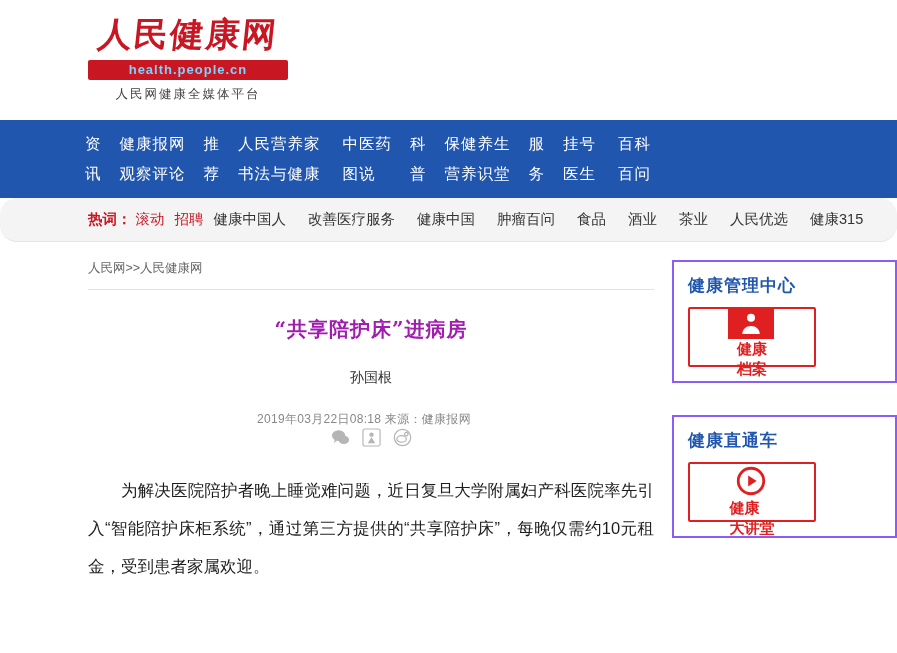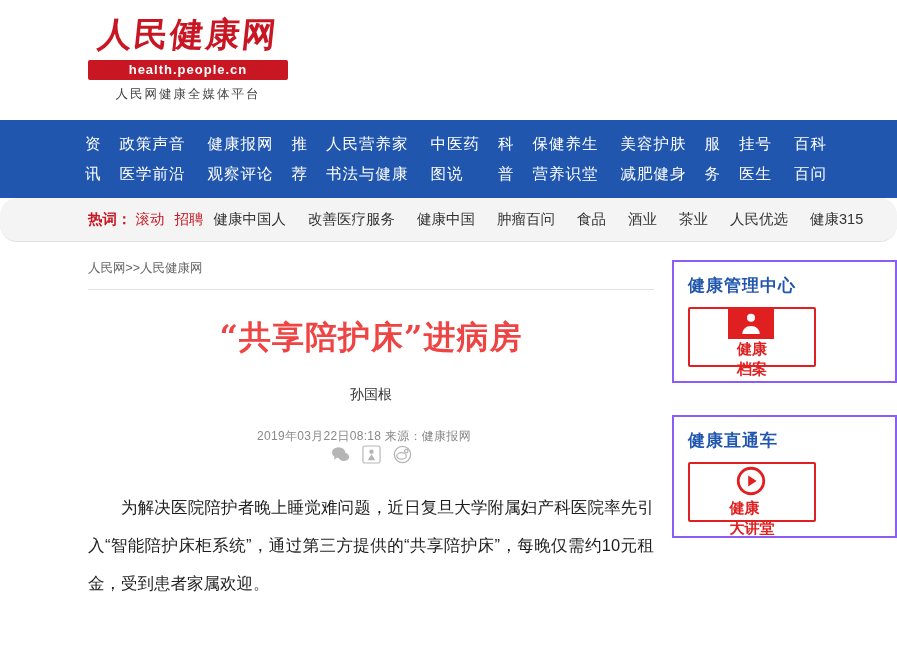--- a/index.html
+++ b/index.html
@@ -30,21 +30,21 @@
     font-size: 34px;
     color: #c81623;
     letter-spacing: 2px;
     line-height: 44px;
     white-space: nowrap;
     transform: skewX(-6deg);
   }
   .logo-url {
     margin-top: 4px;
     background: #c81623;
-    color: #ffffff;
+    color: #7dd3fc;
     font-size: 13px;
     font-weight: bold;
     letter-spacing: 1px;
     padding: 2px 0 3px;
     border-radius: 2px;
     font-family: "Liberation Sans", sans-serif;
   }
   .logo-sub {
     margin-top: 6px;
     font-size: 12.5px;
@@ -105,23 +105,23 @@
   }
   .breadcrumb {
     font-size: 12.5px;
     color: #666;
     padding-bottom: 12px;
   }
   .rule { height: 1px; background: #e2e2e2; margin: 0 0 26px 0; }
 
   .article-title {
     font-family: "DejaVu Serif", serif;
-    font-size: 32px;
-    font-weight: bold;
-    color: #ef4444;
+    font-size: 20px;
+    font-weight: bold;
+    color: #a21caf;
     text-align: center;
     letter-spacing: 1px;
   }
   .article-author {
     text-align: center;
     font-size: 14px;
     color: #333;
     margin-top: 26px;
   }
   .meta-row {
@@ -209,24 +209,20 @@
       <div class="logo-sub">人民网健康全媒体平台</div>
     </div>
   </div>
 
   <div class="navbar">
     <div class="nav-col narrow">
       <span class="nav-item">资</span>
       <span class="nav-item">讯</span>
     </div>
     <div class="nav-col">
-      <span class="nav-item">政策声音</span>
-      <span class="nav-item">医学前沿</span>
-    </div>
-    <div class="nav-col">
       <span class="nav-item">健康报网</span>
       <span class="nav-item">观察评论</span>
     </div>
     <div class="nav-col narrow">
       <span class="nav-item">推</span>
       <span class="nav-item">荐</span>
     </div>
     <div class="nav-col">
       <span class="nav-item">人民营养家</span>
       <span class="nav-item">书法与健康</span>
@@ -235,24 +231,20 @@
       <span class="nav-item">中医药</span>
       <span class="nav-item">图说</span>
     </div>
     <div class="nav-col narrow">
       <span class="nav-item">科</span>
       <span class="nav-item">普</span>
     </div>
     <div class="nav-col">
       <span class="nav-item">保健养生</span>
       <span class="nav-item">营养识堂</span>
-    </div>
-    <div class="nav-col">
-      <span class="nav-item">美容护肤</span>
-      <span class="nav-item">减肥健身</span>
     </div>
     <div class="nav-col narrow">
       <span class="nav-item">服</span>
       <span class="nav-item">务</span>
     </div>
     <div class="nav-col">
       <span class="nav-item">挂号</span>
       <span class="nav-item">医生</span>
     </div>
     <div class="nav-col">

